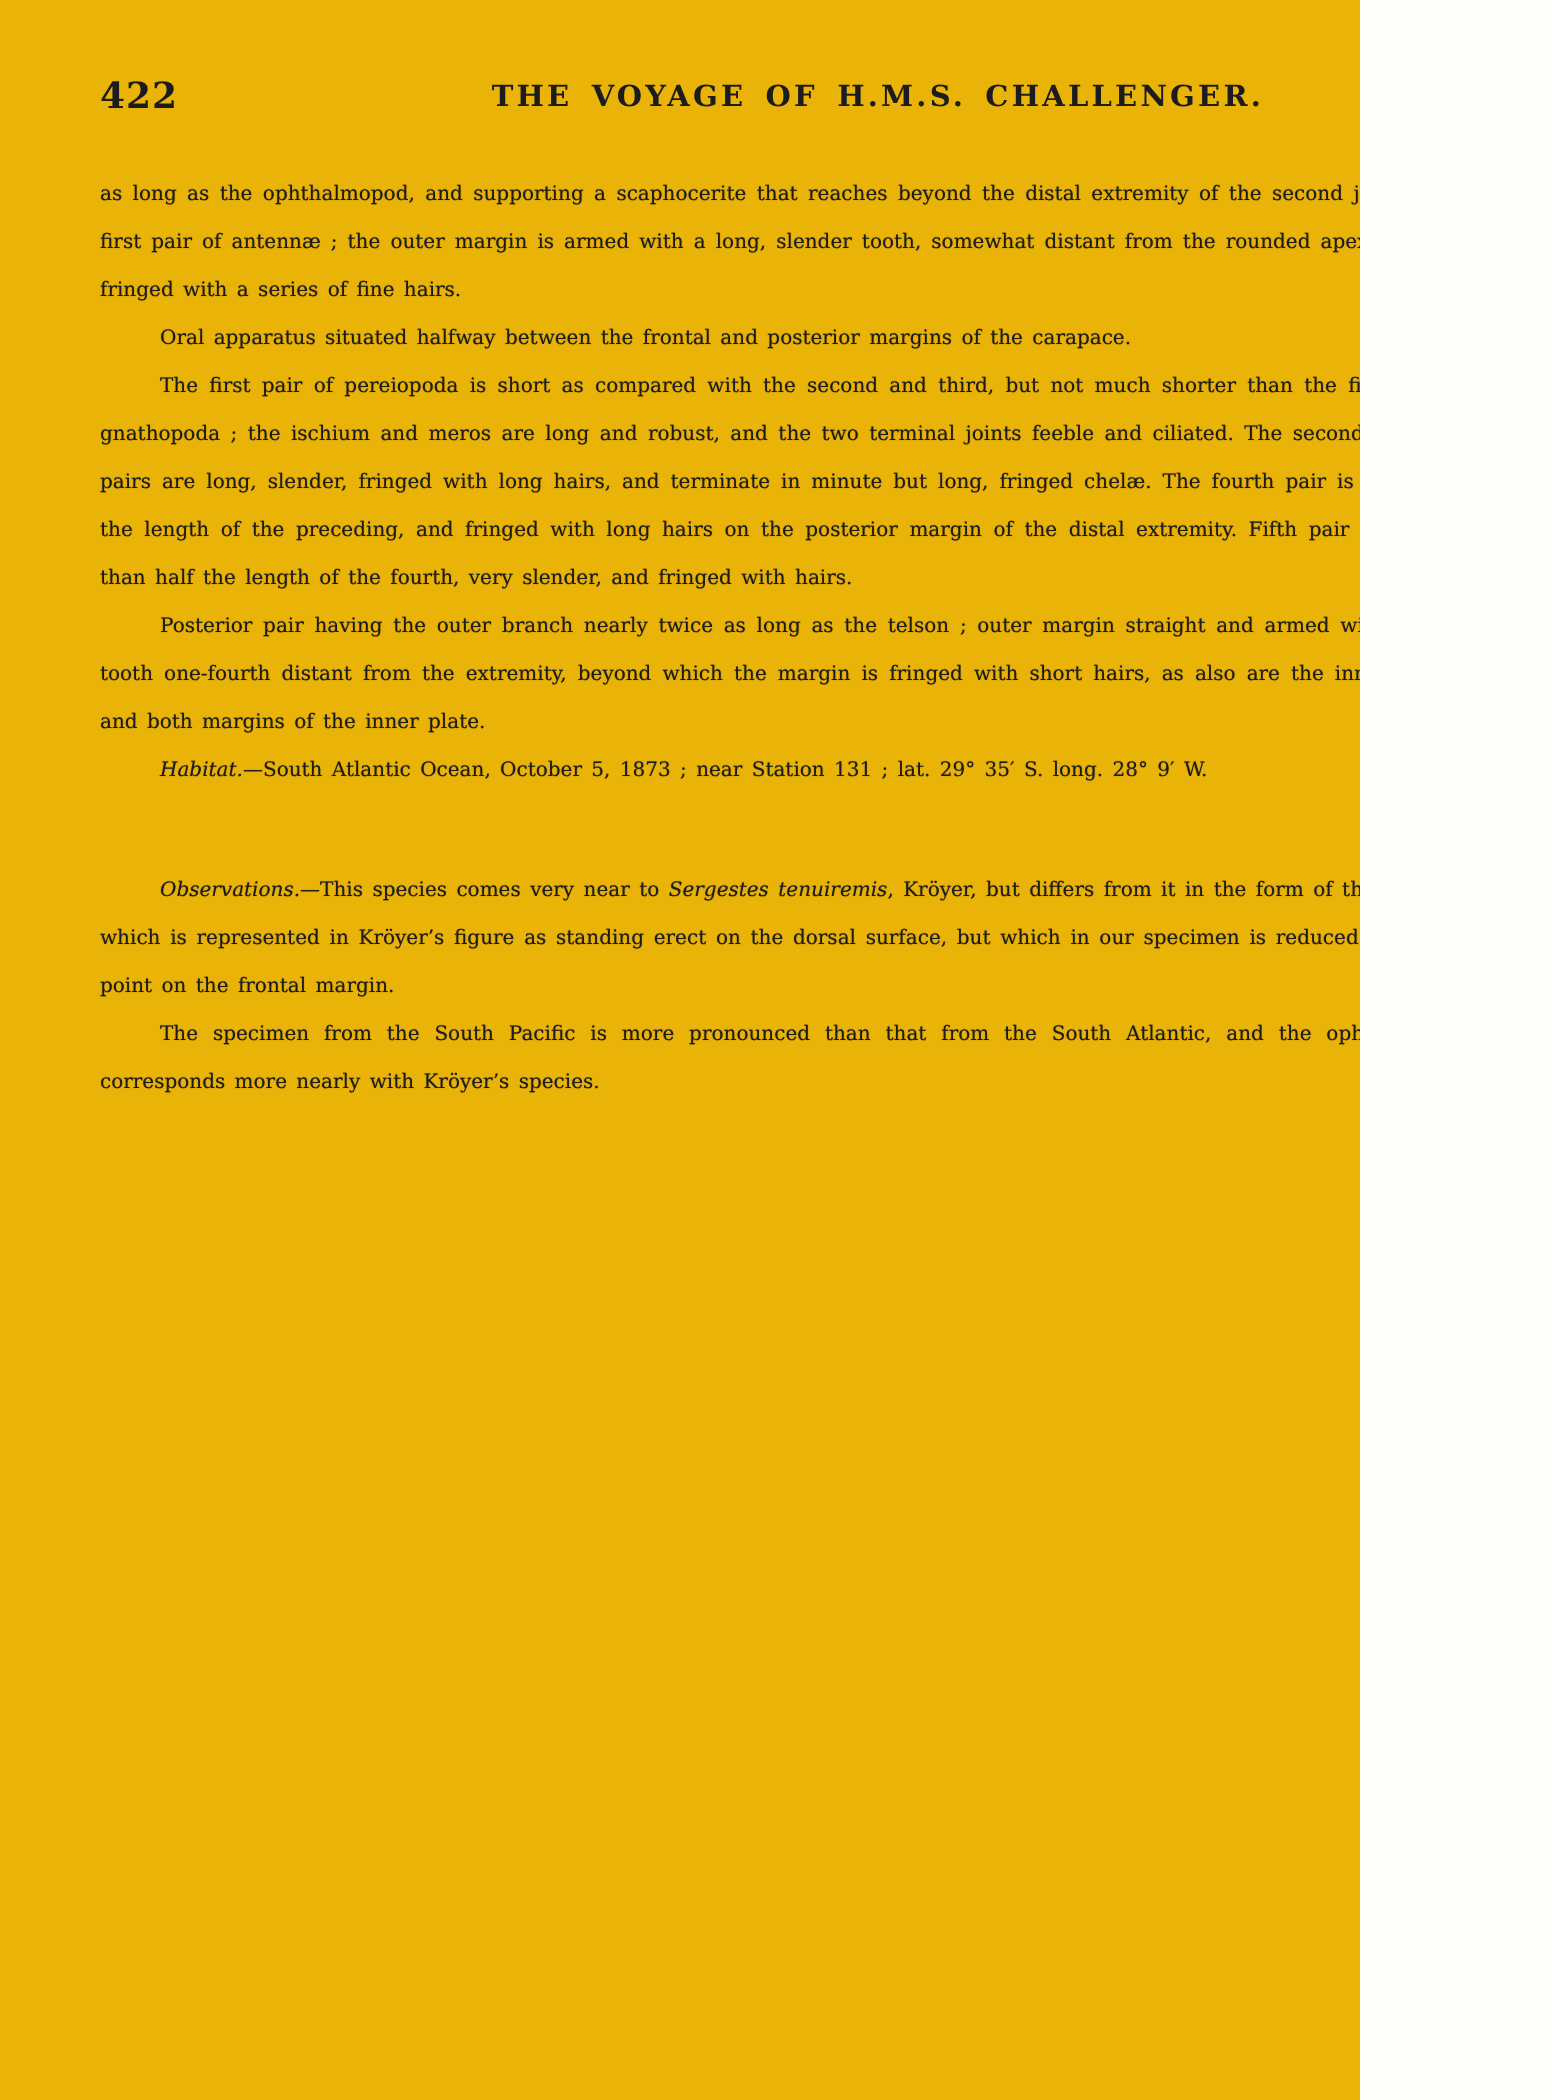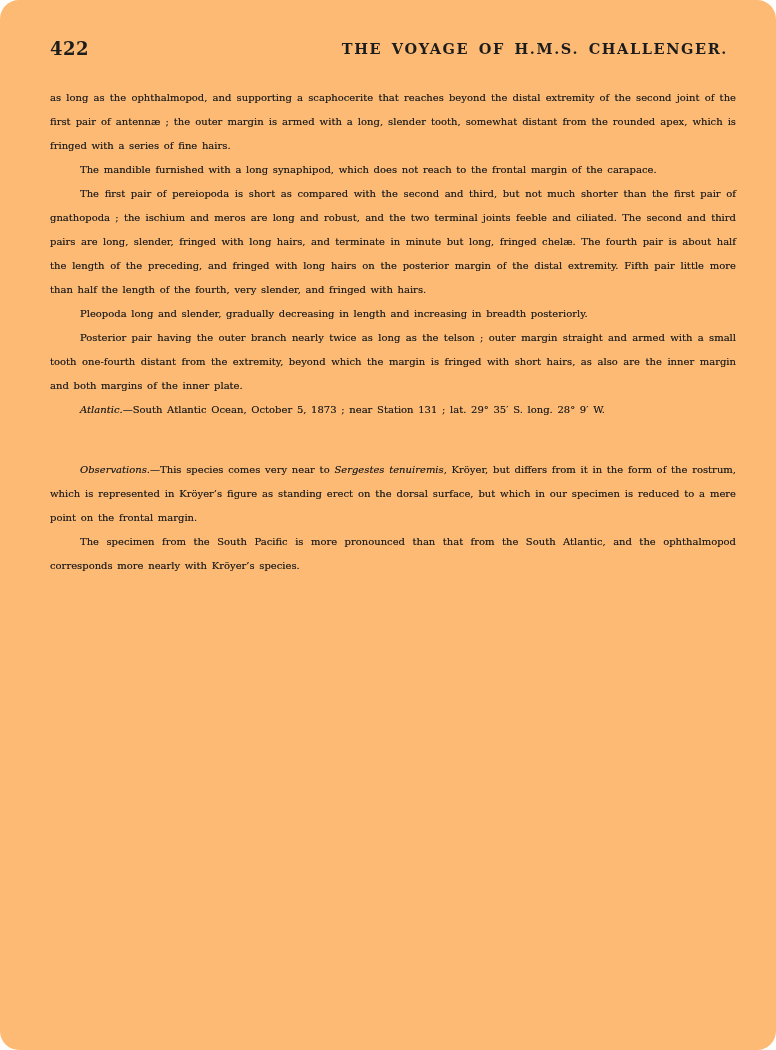--- a/index.html
+++ b/index.html
@@ -2,27 +2,26 @@
 <html><head>
 <meta charset="utf-8">
 <style>
   html, body {
     margin: 0;
     padding: 0;
     background: #fdfdfc;
   }
   .page {
     position: relative;
-    width: 776px;
+    width: 680px;
     height: 1050px;
-    background: #fdba74;
+    background: #eab308;
     overflow: hidden;
     font-family: "DejaVu Serif", serif;
     color: #1c1c1c;
-    border-radius: 19px;
   }
   .running-header {
     position: absolute;
     top: 38px;
     left: 50px;
     right: 48px;
     height: 22px;
   }
   .page-number {
     position: absolute;
@@ -66,21 +65,20 @@
 </head>
 <body>
 
 <div class="page">
   <div class="running-header">
     <span class="page-number">422</span>
     <span class="header-title">THE VOYAGE OF H.M.S. CHALLENGER.</span>
   </div>
   <div class="page-body">
       <p class="para"><span>as long as the ophthalmopod, and supporting a scaphocerite that reaches beyond the distal extremity of the second joint of the first pair of antennæ ; the outer margin is armed with a long, slender tooth, somewhat distant from the rounded apex, which is fringed with a series of fine hairs.</span></p>
-      <p class="para indent"><span>The mandible furnished with a long synaphipod, which does not reach to the frontal margin of the carapace.</span></p>
+      <p class="para indent"><span>Oral apparatus situated halfway between the frontal and posterior margins of the carapace.</span></p>
       <p class="para indent"><span>The first pair of pereiopoda is short as compared with the second and third, but not much shorter than the first pair of gnathopoda ; the ischium and meros are long and robust, and the two terminal joints feeble and ciliated.  The second and third pairs are long, slender, fringed with long hairs, and terminate in minute but long, fringed chelæ. The fourth pair is about half the length of the preceding, and fringed with long hairs on the posterior margin of the distal extremity.   Fifth pair little more than half the length of the fourth, very slender, and fringed with hairs.</span></p>
-      <p class="para indent"><span>Pleopoda long and slender, gradually decreasing in length and increasing in breadth posteriorly.</span></p>
       <p class="para indent"><span>Posterior pair having the outer branch nearly twice as long as the telson ; outer margin straight and armed with a small tooth one-fourth distant from the extremity, beyond which the margin is fringed with short hairs, as also are the inner margin and both margins of the inner plate.</span></p>
-      <p class="para indent"><span class="italic">Atlantic.</span><span>—South Atlantic Ocean, October 5, 1873 ; near Station 131 ; lat. 29° 35′ S. long. 28° 9′ W.</span></p>
+      <p class="para indent"><span class="italic">Habitat.</span><span>—South Atlantic Ocean, October 5, 1873 ; near Station 131 ; lat. 29° 35′ S. long. 28° 9′ W.</span></p>
       <p class="para indent gap-before"><span class="italic">Observations.</span><span>—This species comes very near to </span><span class="italic">Sergestes tenuiremis</span><span>, Kröyer, but differs from it in the form of the rostrum, which is represented in Kröyer’s figure as standing erect on the dorsal surface, but which in our specimen is reduced to a mere point on the frontal margin.</span></p>
       <p class="para indent"><span>The specimen from the South Pacific is more pronounced than that from the South Atlantic, and the ophthalmopod corresponds more nearly with Kröyer’s species.</span></p>
     </div>
 </div>
 
 </body></html>

